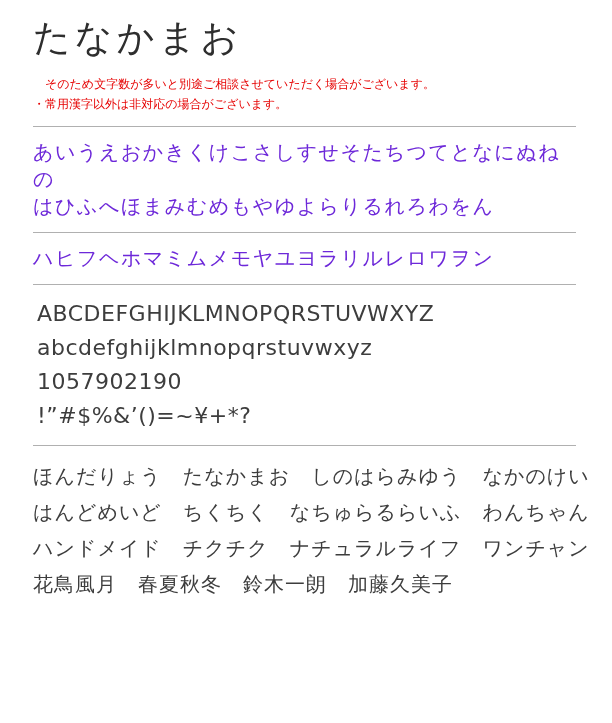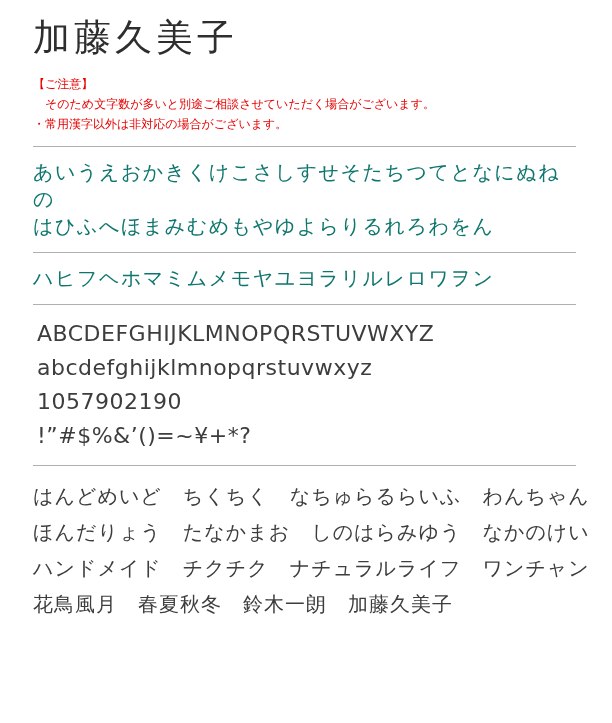--- a/index.html
+++ b/index.html
@@ -35,21 +35,21 @@
   .notice-line { white-space: pre-wrap; }
   hr.divider {
     border: none;
     border-top: 1px solid #b0b0b0;
     margin: 12px 0;
   }
   .kana-section {
     font-size: 20px;
     line-height: 27px;
     letter-spacing: 1.5px;
-    color: #0f766e;
+    color: #6d28d9;
     margin: 10px 0;
   }
   .latin-section {
     margin: 6px 0 4px 4px;
   }
   .latin-row {
     font-size: 22px;
     line-height: 34px;
     letter-spacing: 0.5px;
     color: #3d3d3d;
@@ -63,24 +63,23 @@
     letter-spacing: 1px;
     color: #3d3d3d;
     white-space: nowrap;
   }
 </style>
 </head>
 <body>
 
 <div class="page">
 
-  <h1 class="page-title">加藤久美子</h1>
+  <h1 class="page-title">たなかまお</h1>
 
   <div class="notice">
-    <div class="notice-line">【ご注意】</div>
     <div class="notice-line">　そのため文字数が多いと別途ご相談させていただく場合がございます。</div>
     <div class="notice-line">・常用漢字以外は非対応の場合がございます。</div>
   </div>
 
   <hr class="divider">
 
   <div class="kana-section">
     <div>あいうえおかきくけこさしすせそたちつてとなにぬねの</div>
     <div>はひふへほまみむめもやゆよらりるれろわをん</div>
   </div>
@@ -96,20 +95,20 @@
   <div class="latin-section">
     <div class="latin-row">ABCDEFGHIJKLMNOPQRSTUVWXYZ</div>
     <div class="latin-row">abcdefghijklmnopqrstuvwxyz</div>
     <div class="latin-row">1057902190</div>
     <div class="latin-row">!”#$%&amp;’()=~¥+*?</div>
   </div>
 
   <hr class="divider">
 
   <div class="samples-section">
+    <div class="sample-row">ほんだりょう　たなかまお　しのはらみゆう　なかのけい</div>
     <div class="sample-row">はんどめいど　ちくちく　なちゅらるらいふ　わんちゃん</div>
-    <div class="sample-row">ほんだりょう　たなかまお　しのはらみゆう　なかのけい</div>
     <div class="sample-row">ハンドメイド　チクチク　ナチュラルライフ　ワンチャン</div>
     <div class="sample-row">花鳥風月　春夏秋冬　鈴木一朗　加藤久美子</div>
 
   </div>
 
 </div>
 
 </body></html>

